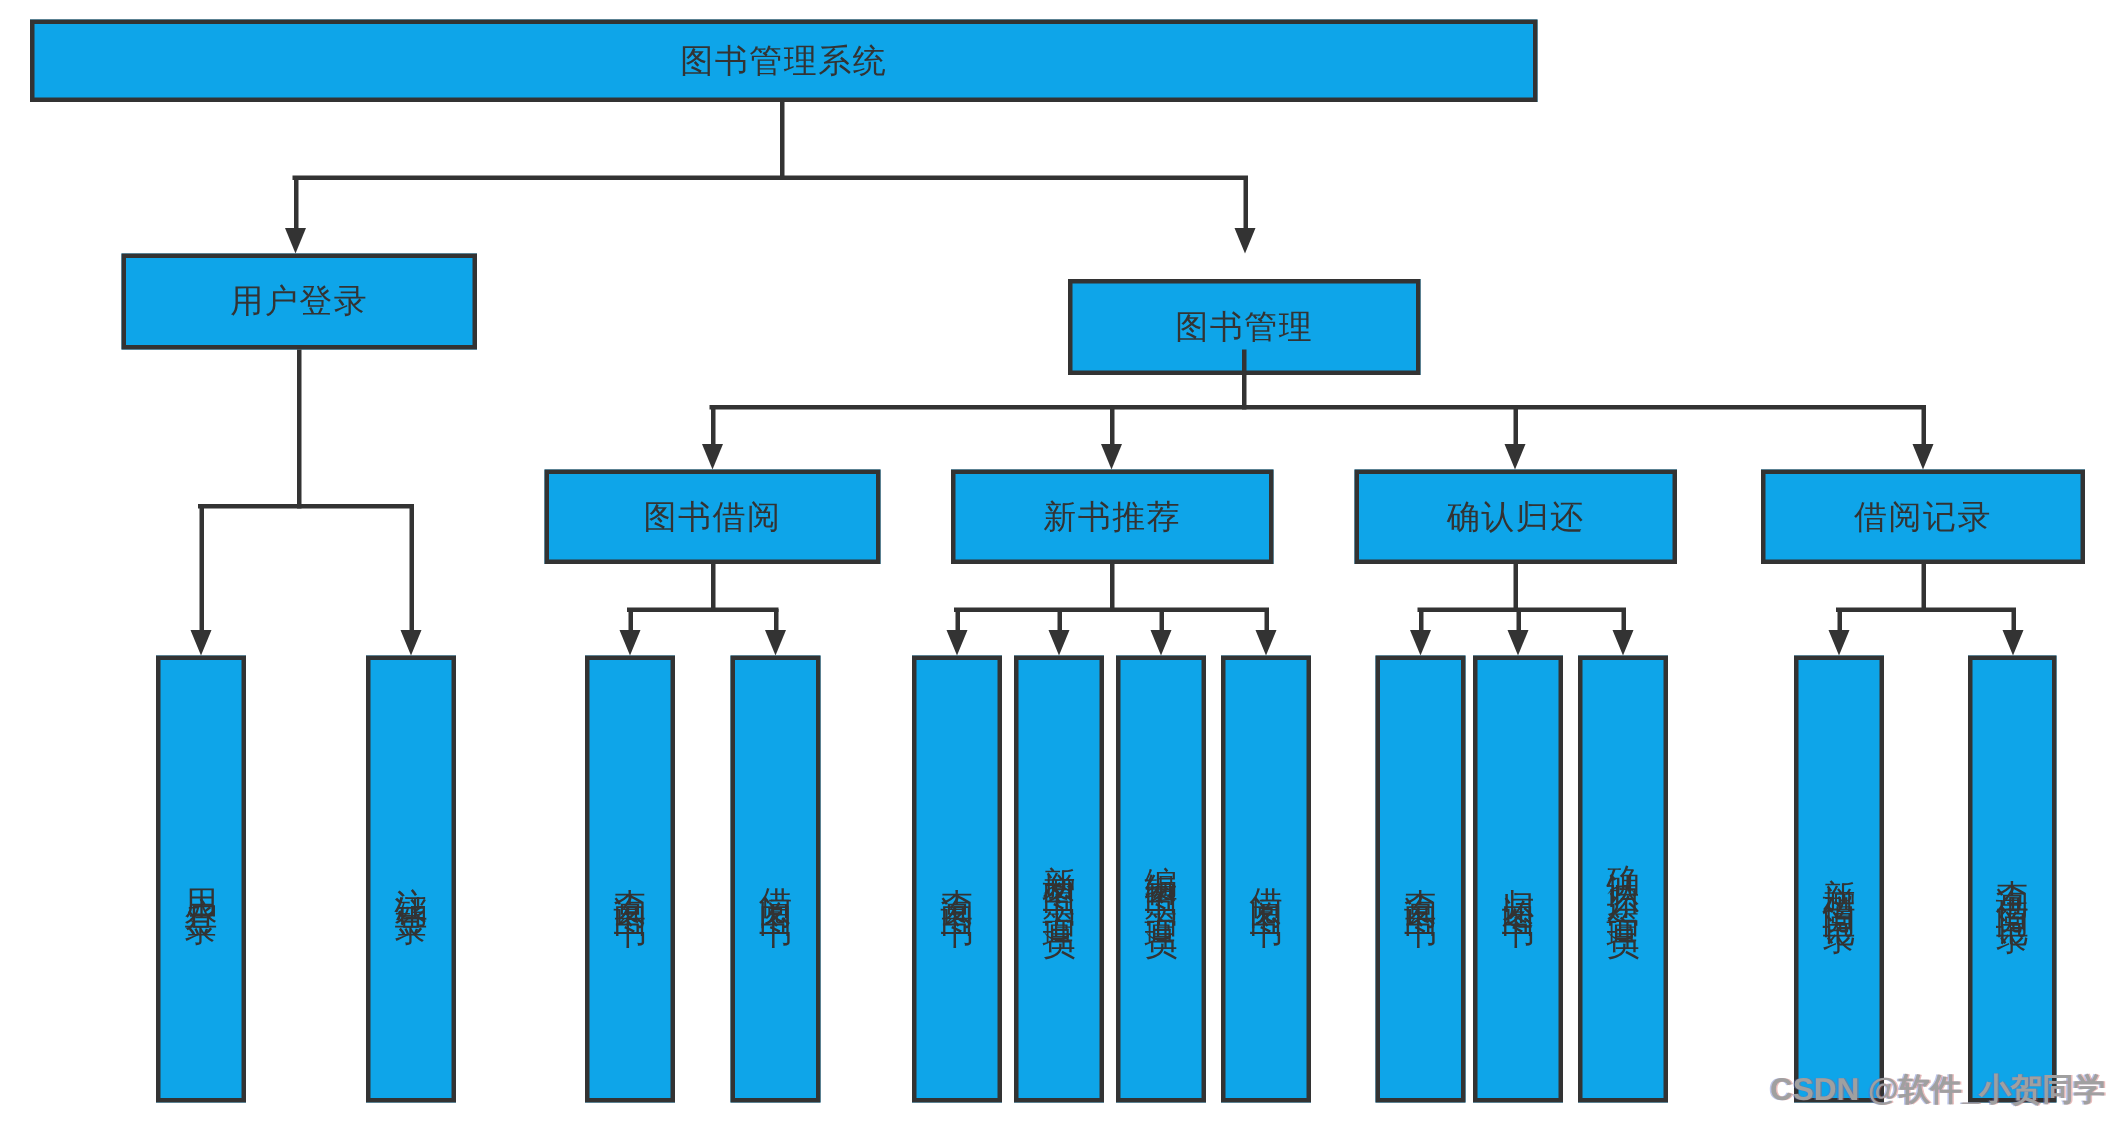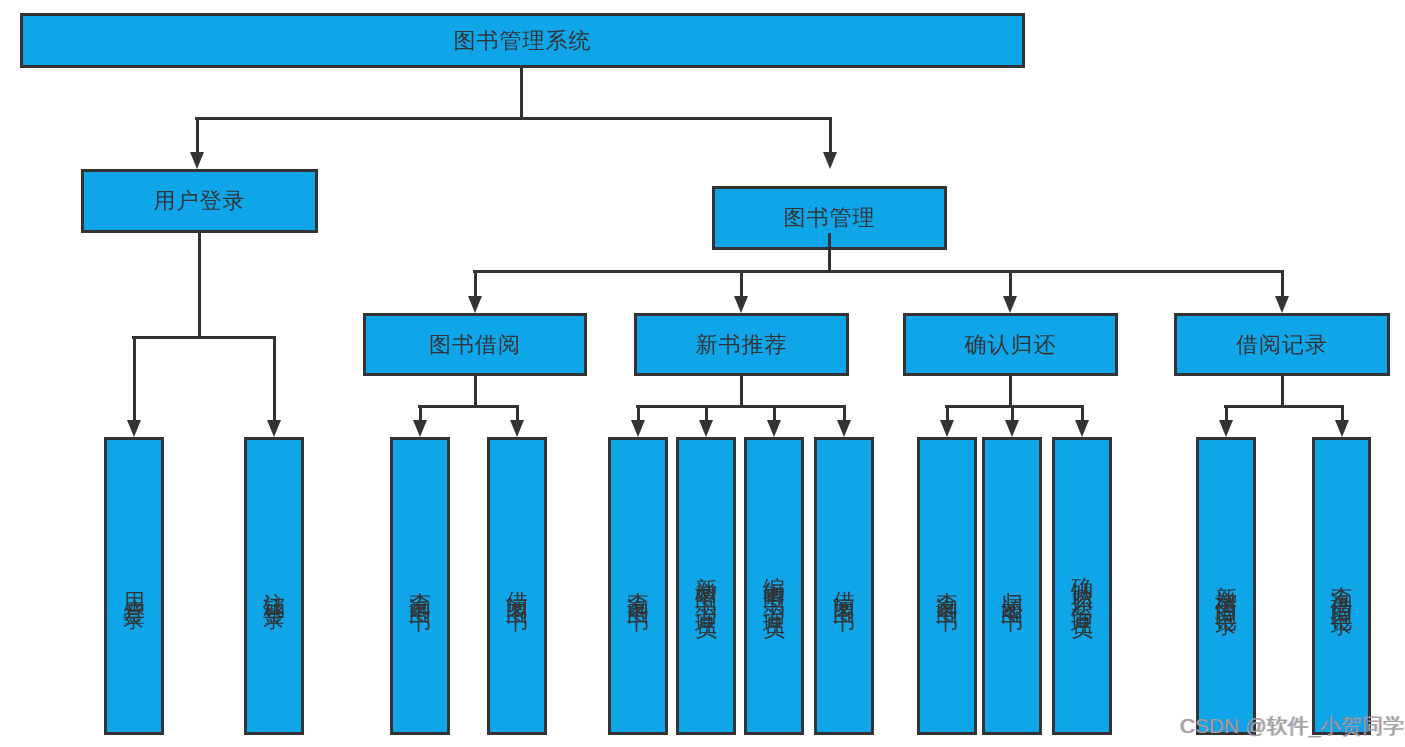--- a/index.html
+++ b/index.html
@@ -40,20 +40,21 @@
     border-top: 17px solid #333333;
   }
   .watermark {
     position: absolute;
     left: 1180px;
     top: 712px;
     font-size: 21px;
     color: #a0a0a0;
     white-space: nowrap;
     text-shadow: 1px 0 0 rgba(200,90,90,0.40), -1px 0 0 rgba(90,110,200,0.40);
+    font-weight: bold;
   }
 </style>
 </head>
 <body>
 
 <div class="canvas">
   <div id="nodes">
       <div class="node" style="left: 20px; top: 13px; width: 1005px; height: 55px;">图书管理系统</div>
       <div class="node" style="left: 81px; top: 169px; width: 237px; height: 64px;">用户登录</div>
       <div class="node" style="left: 712px; top: 186px; width: 235px; height: 64px;">图书管理</div>

